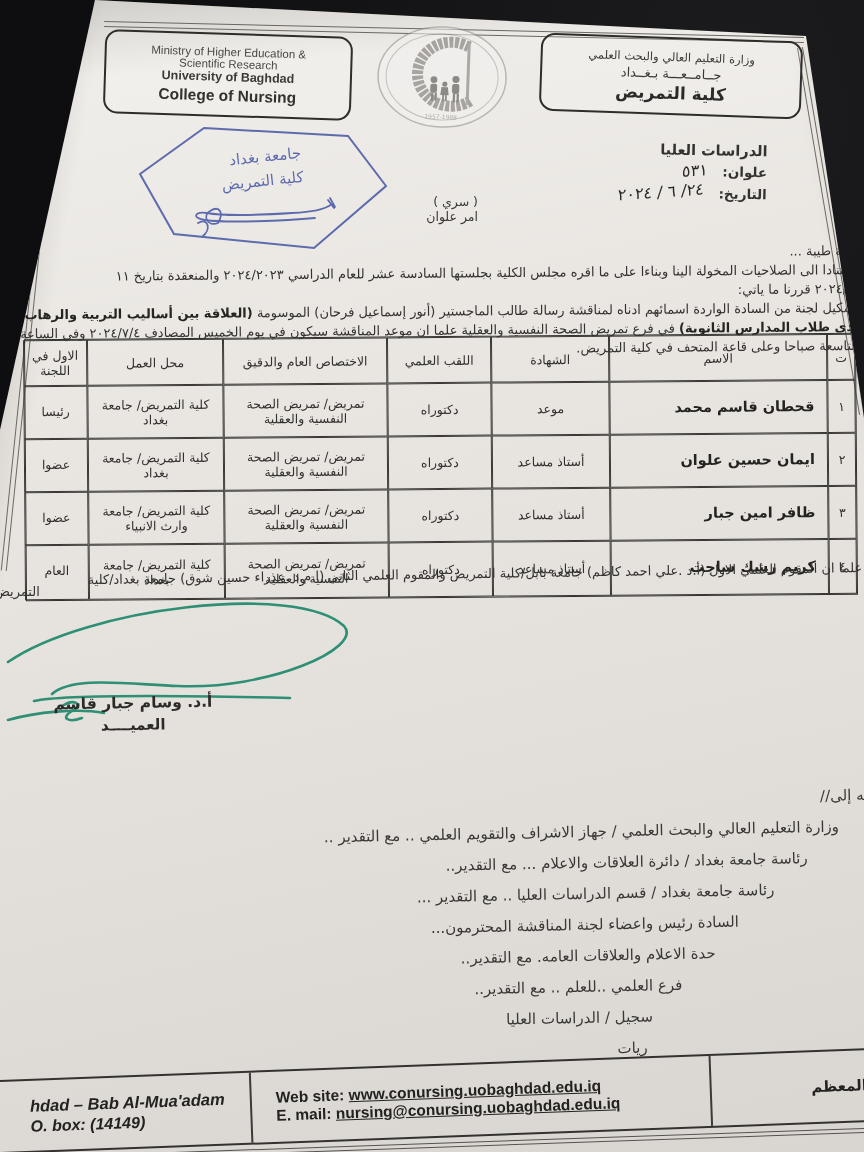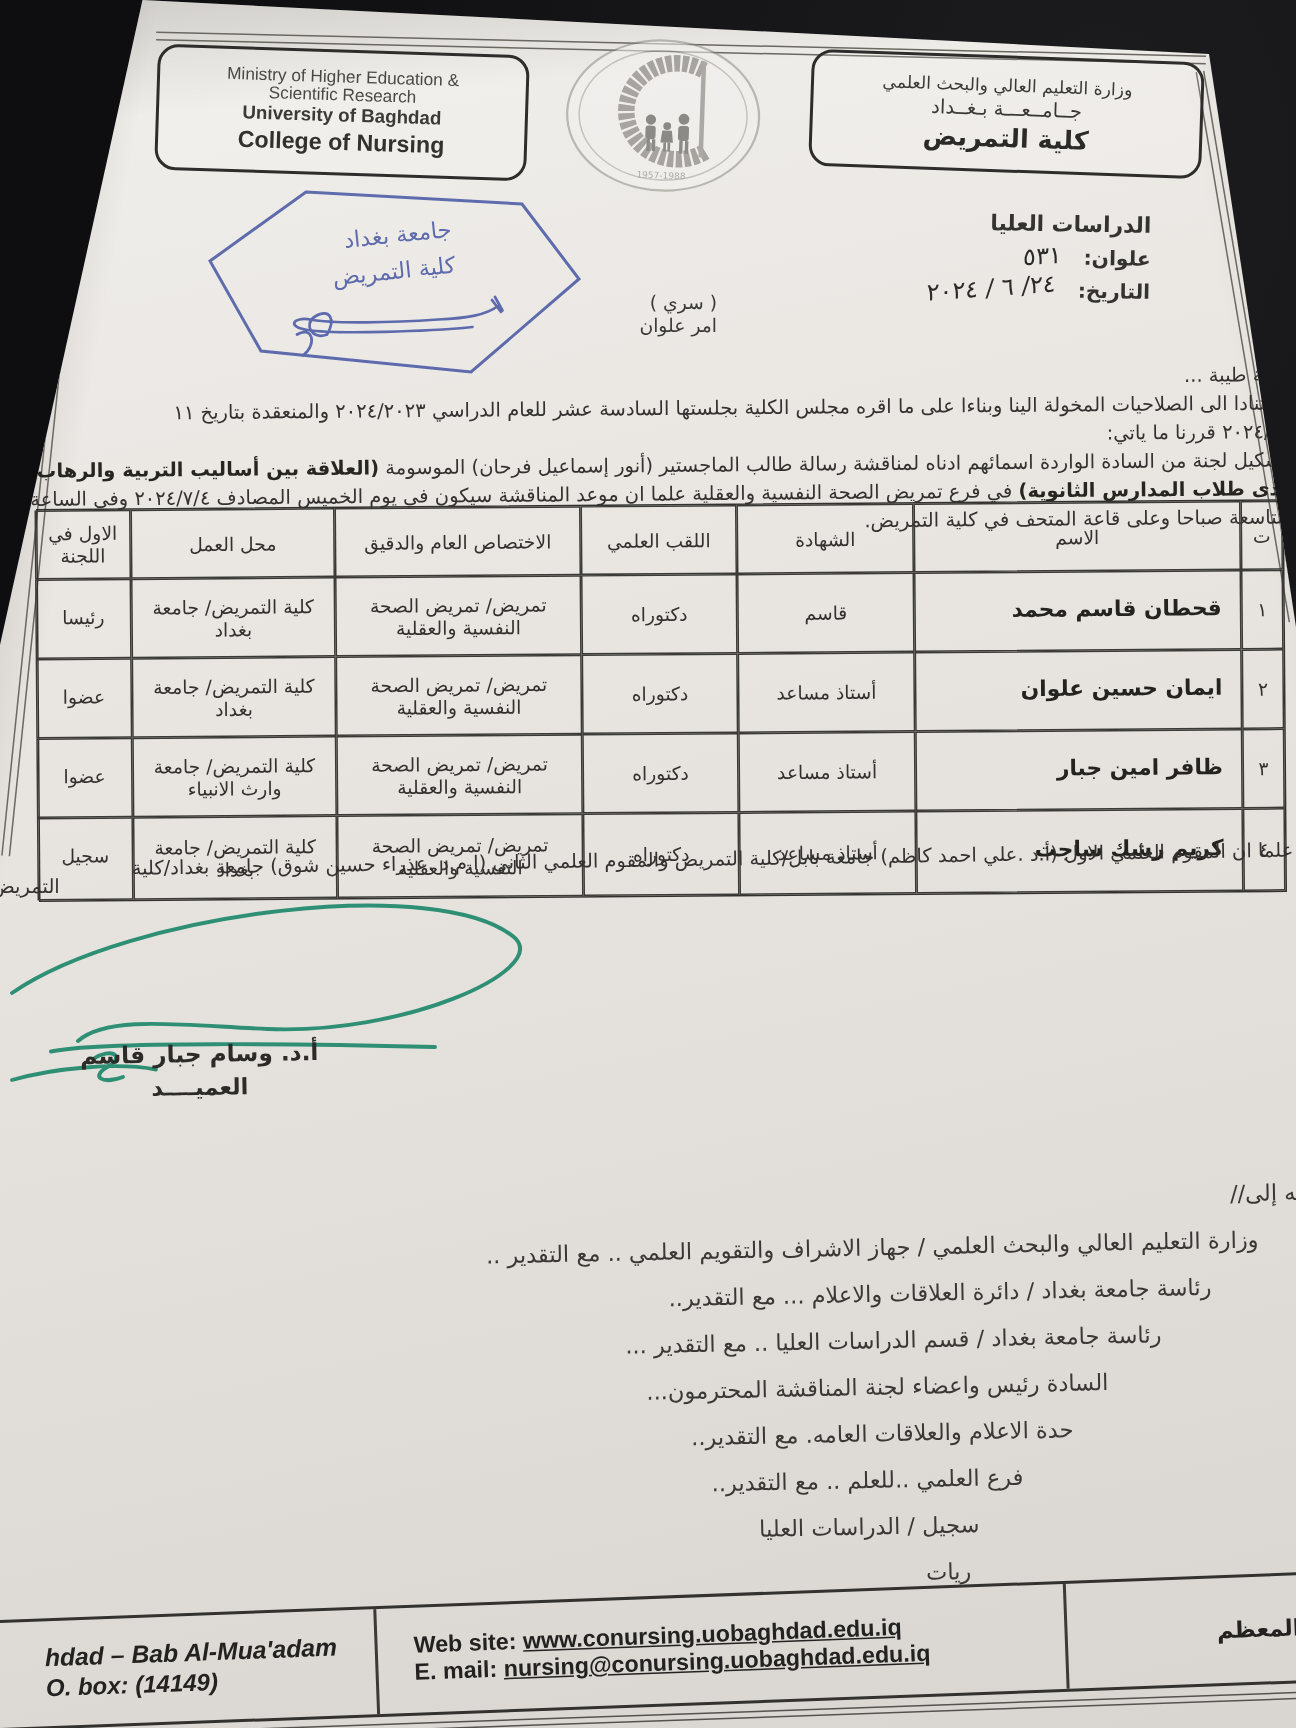--- a/index.html
+++ b/index.html
@@ -197,21 +197,21 @@
     <div class="hd">ت</div>
     <div class="hd">الاسم</div>
     <div class="hd">الشهادة</div>
     <div class="hd">اللقب العلمي</div>
     <div class="hd">الاختصاص العام والدقيق</div>
     <div class="hd">محل العمل</div>
     <div class="hd">الاول في اللجنة</div>
 
     <div>١</div>
     <div class="name">قحطان قاسم محمد</div>
-    <div>قاسم</div>
+    <div>موعد</div>
     <div>دكتوراه</div>
     <div>تمريض/ تمريض الصحة النفسية والعقلية</div>
     <div>كلية التمريض/ جامعة بغداد</div>
     <div class="role">رئيسا</div>
 
     <div>٢</div>
     <div class="name">ايمان حسين علوان</div>
     <div>أستاذ مساعد</div>
     <div>دكتوراه</div>
     <div>تمريض/ تمريض الصحة النفسية والعقلية</div>
@@ -225,21 +225,21 @@
     <div>تمريض/ تمريض الصحة النفسية والعقلية</div>
     <div>كلية التمريض/ جامعة وارث الانبياء</div>
     <div class="role">عضوا</div>
 
     <div>٤</div>
     <div class="name">كريم رشك ساجت</div>
     <div>أستاذ مساعد</div>
     <div>دكتوراه</div>
     <div>تمريض/ تمريض الصحة النفسية والعقلية</div>
     <div>كلية التمريض/ جامعة بغداد</div>
-    <div class="role">سجيل</div>
+    <div class="role">العام</div>
   </div>
 
   <div class="note">
     <div class="bl">علما ان المقوم العلمي الاول (أ.د .علي احمد كاظم) جامعة بابل/كلية التمريض والمقوم العلمي الثاني (ا.م.د .عذراء حسين شوق) جامعة بغداد/كلية</div>
   </div>
   <div class="note-l2">التمريض.</div>
 
   <div class="sig">
     <svg width="440" height="160" viewBox="0 0 440 160">
       <g stroke="#2e8f74" fill="none" stroke-width="2.6" stroke-linecap="round">

